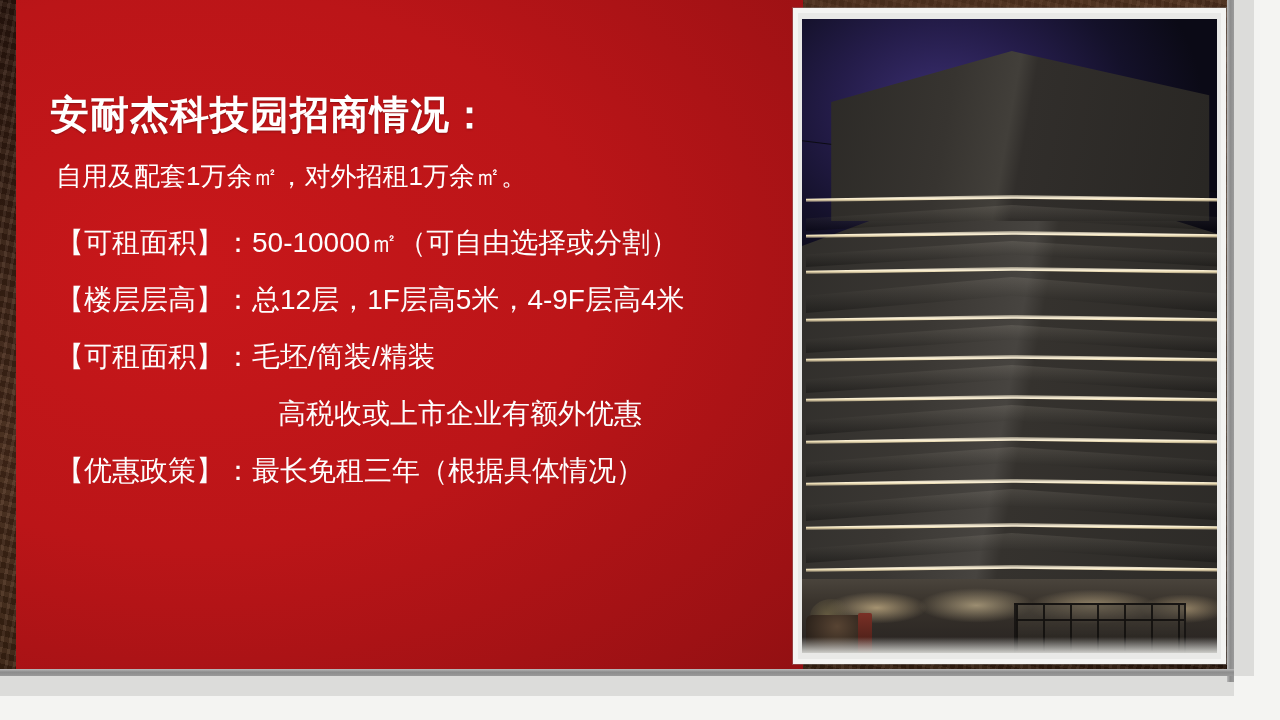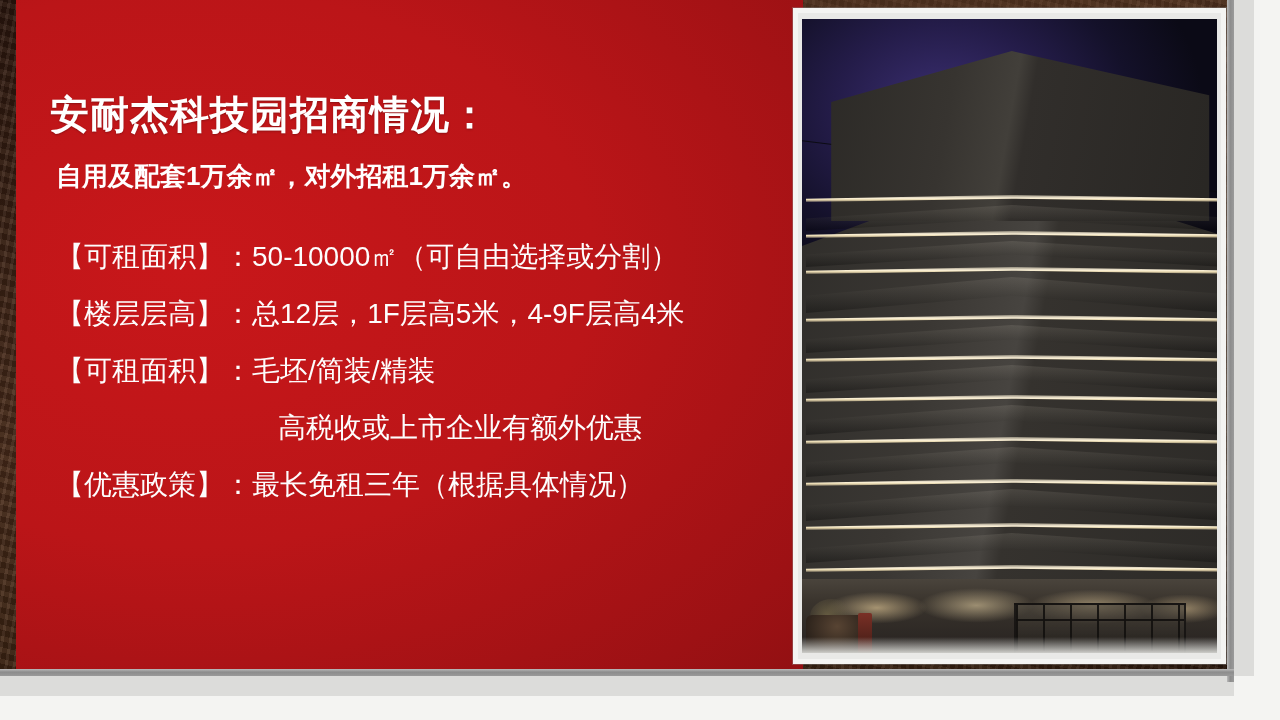--- a/index.html
+++ b/index.html
@@ -100,29 +100,29 @@
     letter-spacing: 1px;
     white-space: nowrap;
     text-shadow: 0 1px 2px rgba(0,0,0,.25);
   }
 
   .subtitle {
     position: absolute;
     left: 40px;
     top: 159px;
     font-size: 26px;
-    font-weight: bold;
+    font-weight: normal;
     color: #ffffff;
     white-space: nowrap;
   }
 
   .bullets {
     position: absolute;
     left: 40px;
-    top: 228px;
+    top: 214px;
     width: 740px;
   }
   .bullet-line {
     font-size: 28px;
     color: #fdfdfd;
     line-height: 57px;
     white-space: nowrap;
     font-weight: 400;
   }
   .bullet-line.indent {

